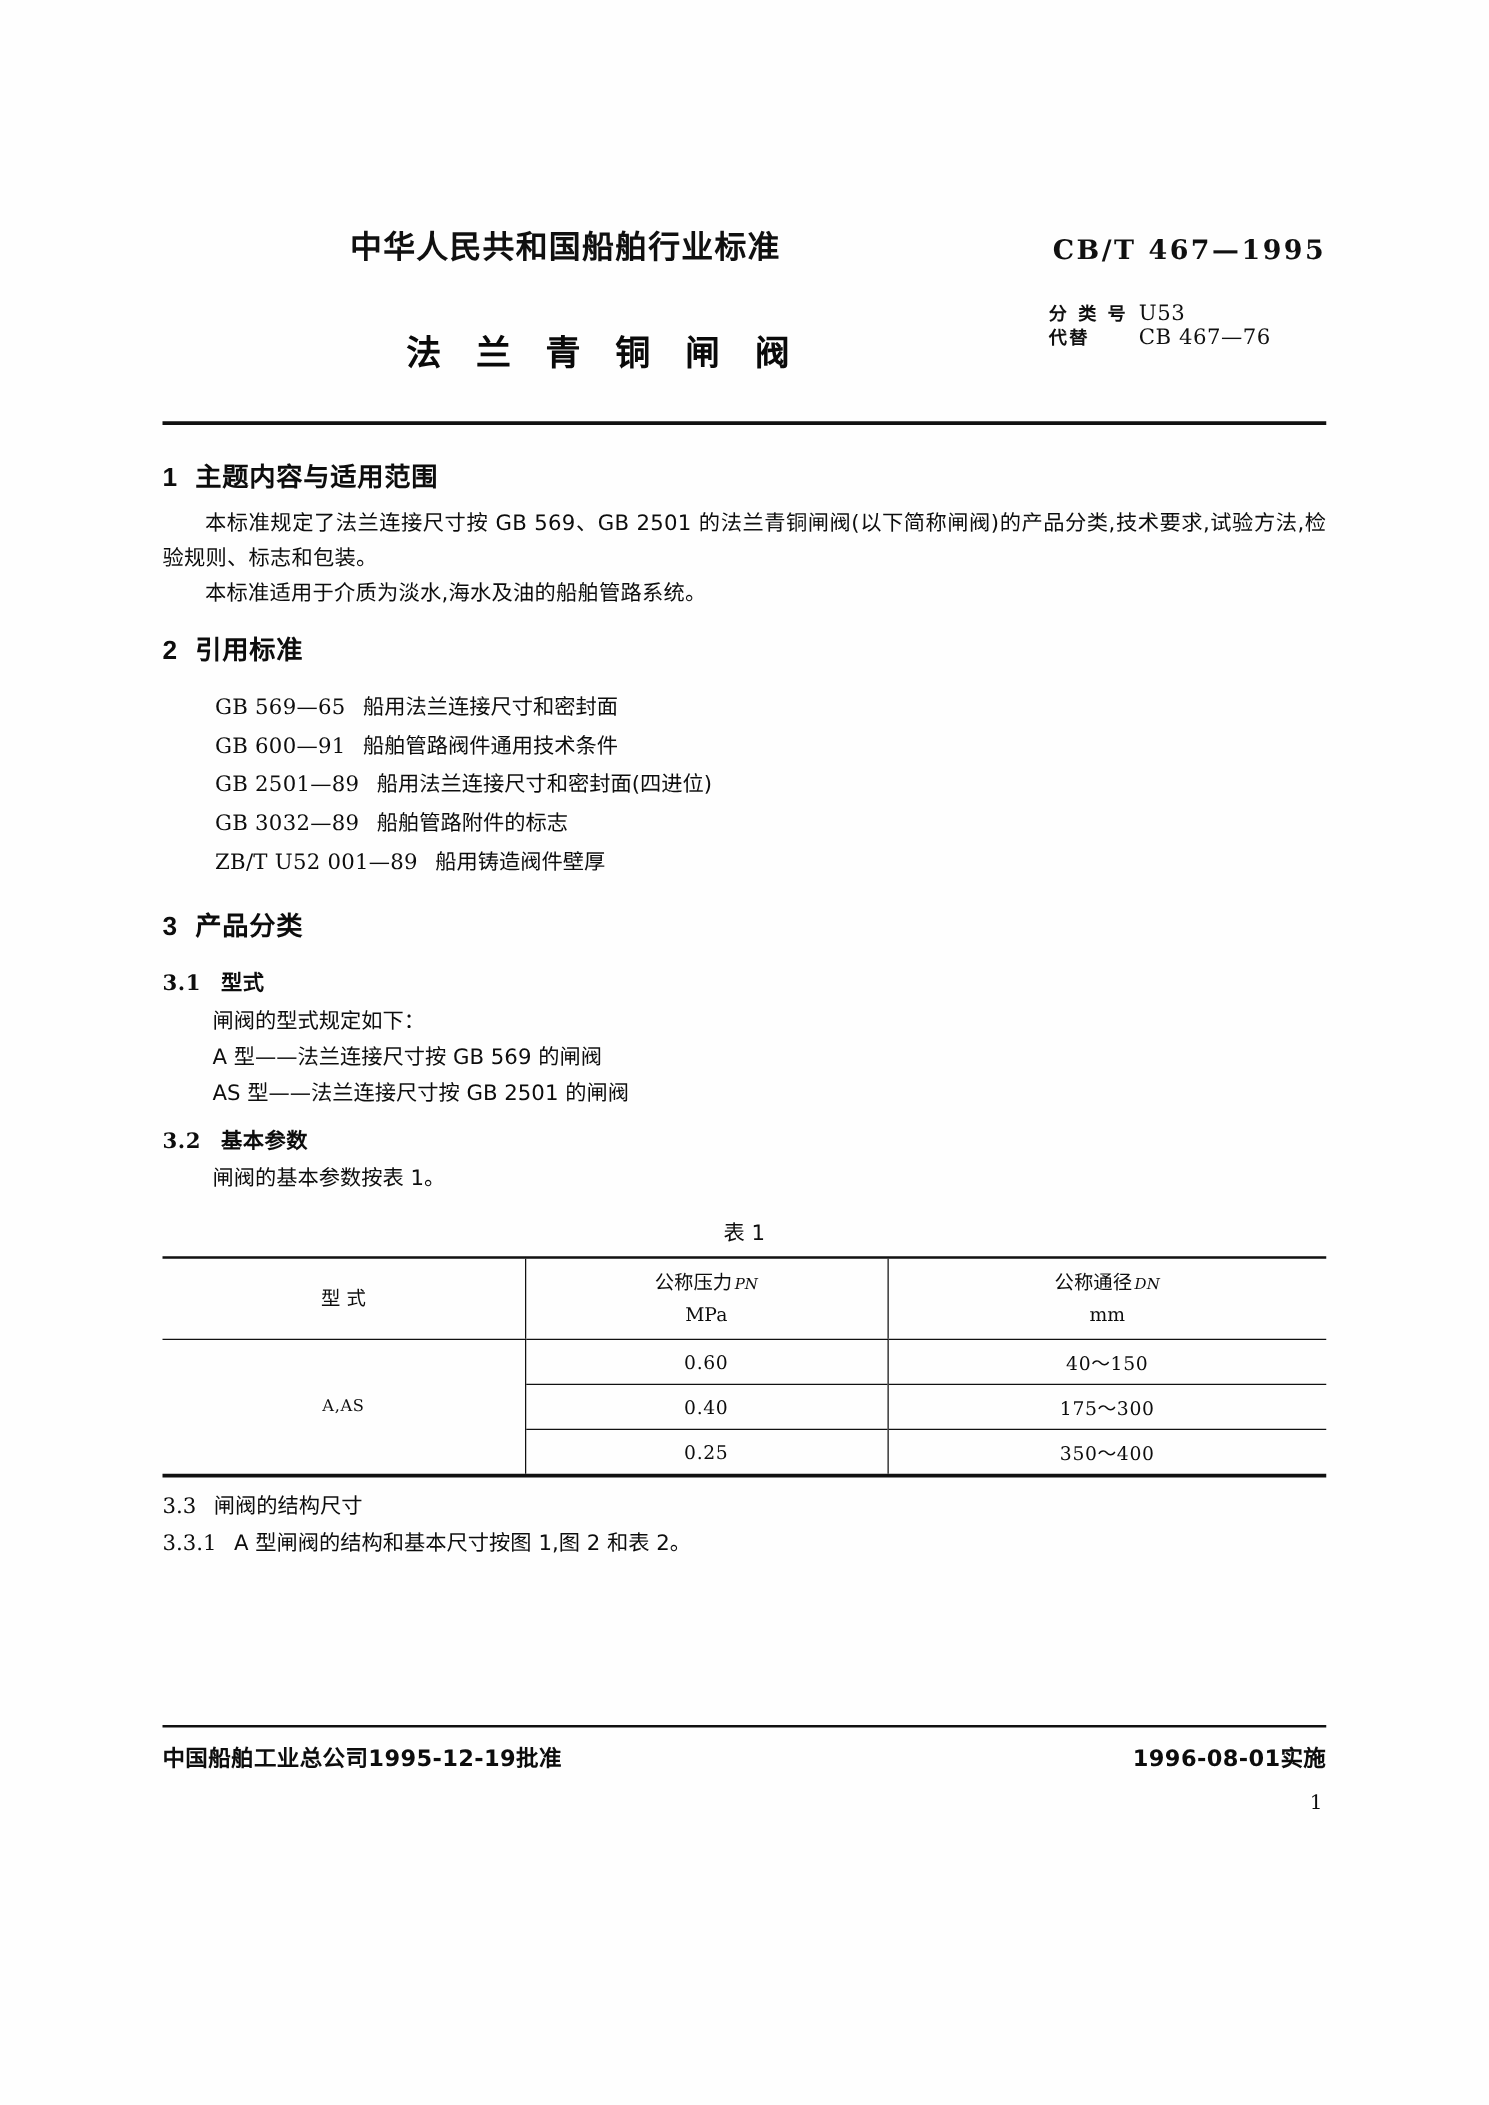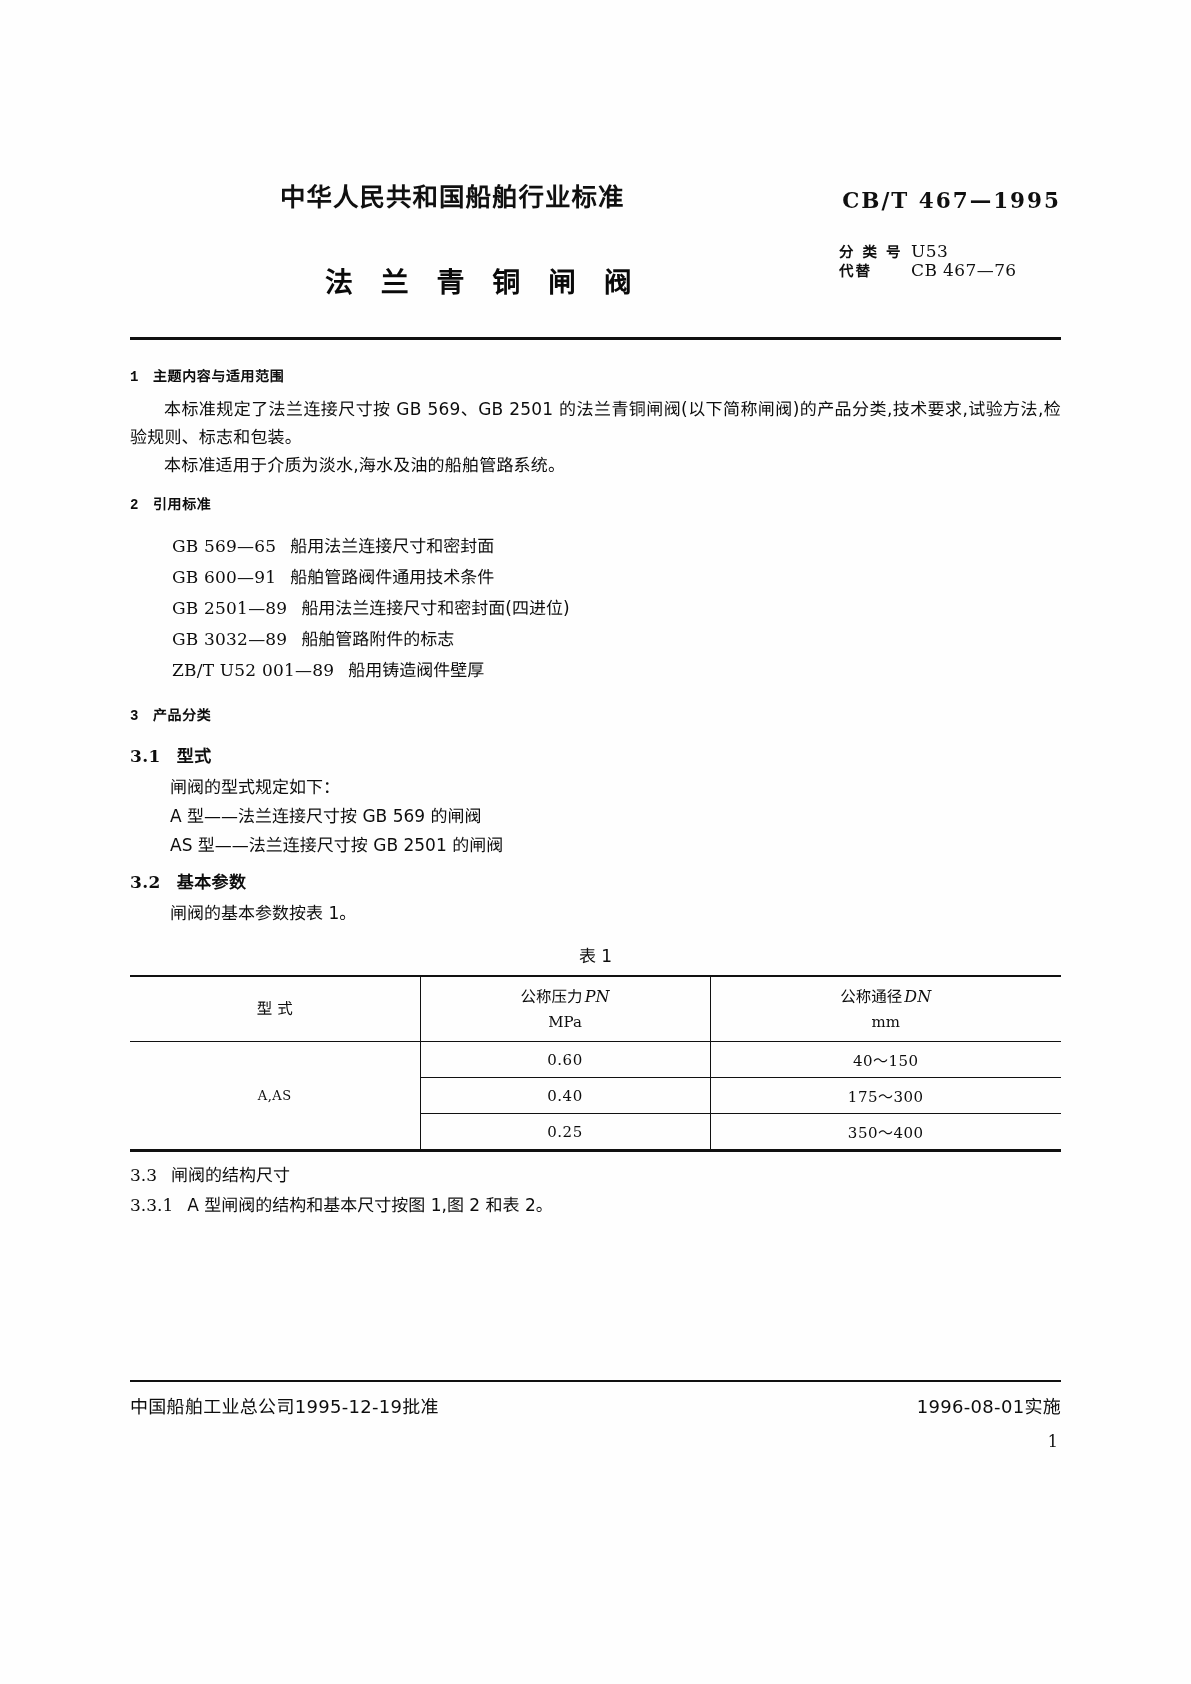--- a/index.html
+++ b/index.html
@@ -113,23 +113,23 @@
   }
 
   
   #content {
     position: absolute;
     left: 130px;
     top: 365px;
     width: 931px;
   }
   .h1 {
-    font-family: Liberation Mono, monospace;
-    font-weight: 700;
-    font-size: 14px;
+    font-family: Liberation Sans, sans-serif;
+    font-weight: 700;
+    font-size: 21px;
     letter-spacing: 0.6px;
     margin: 0 0 10px 0;
     white-space: nowrap;
   }
   .h1 .num { margin-right: 14px; font-weight: 700; }
   .h2 {
     font-family: "DejaVu Sans", "Liberation Sans", sans-serif;
     font-weight: 700;
     font-size: 17px;
     letter-spacing: 0.4px;
@@ -202,21 +202,21 @@
     font-size: 15.5px;
     line-height: 25px;
   }
   #param-table .thead-cell .unit {
     font-family: "DejaVu Serif", "Liberation Serif", serif;
     font-size: 15px;
   }
   #param-table .thead-cell .ital {
     font-family: "DejaVu Serif", "Liberation Serif", serif;
     font-style: italic;
-    font-size: 16px;
+    font-size: 12px;
     padding-left: 2px;
   }
   #param-table .vsep-l { border-left: 1.6px solid #111; }
   #param-table .body-cell {
     height: 33px;
     font-size: 15px;
     letter-spacing: 0.5px;
   }
   #param-table .row-sep { border-top: 1.2px solid #111; }
   #param-table .type-cell {
@@ -248,21 +248,21 @@
     position: absolute;
     left: 130px;
     top: 1392px;
     width: 931px;
     display: flex;
     justify-content: space-between;
     align-items: baseline;
   }
   #footer-approve, #footer-effective {
     font-family: "DejaVu Sans", "Liberation Sans", sans-serif;
-    font-weight: 400;
+    font-weight: 700;
     font-size: 18px;
     letter-spacing: 0.3px;
     white-space: nowrap;
   }
   #page-number {
     position: absolute;
     right: 133px;
     top: 1432px;
     font-family: "DejaVu Serif", "Liberation Serif", serif;
     font-size: 16px;

